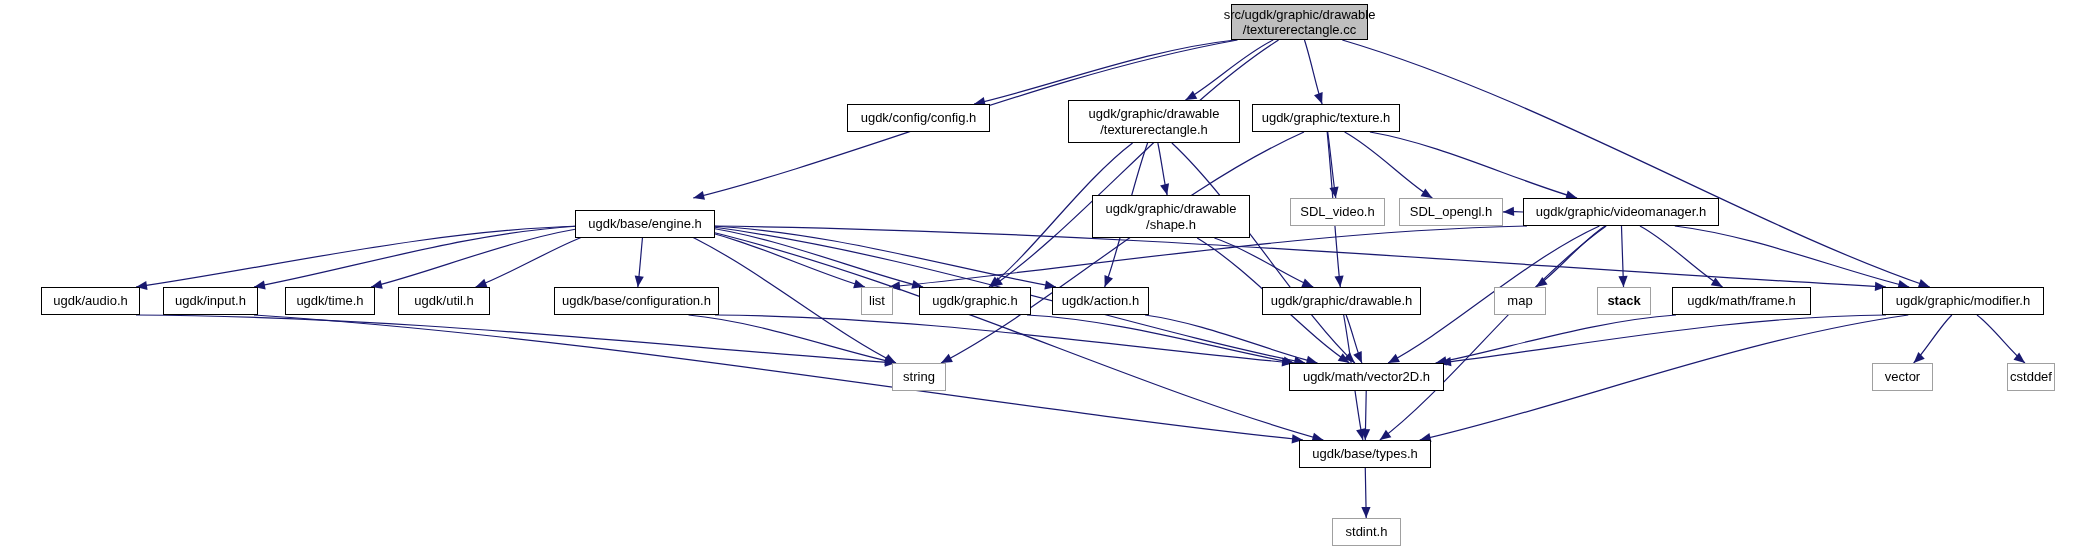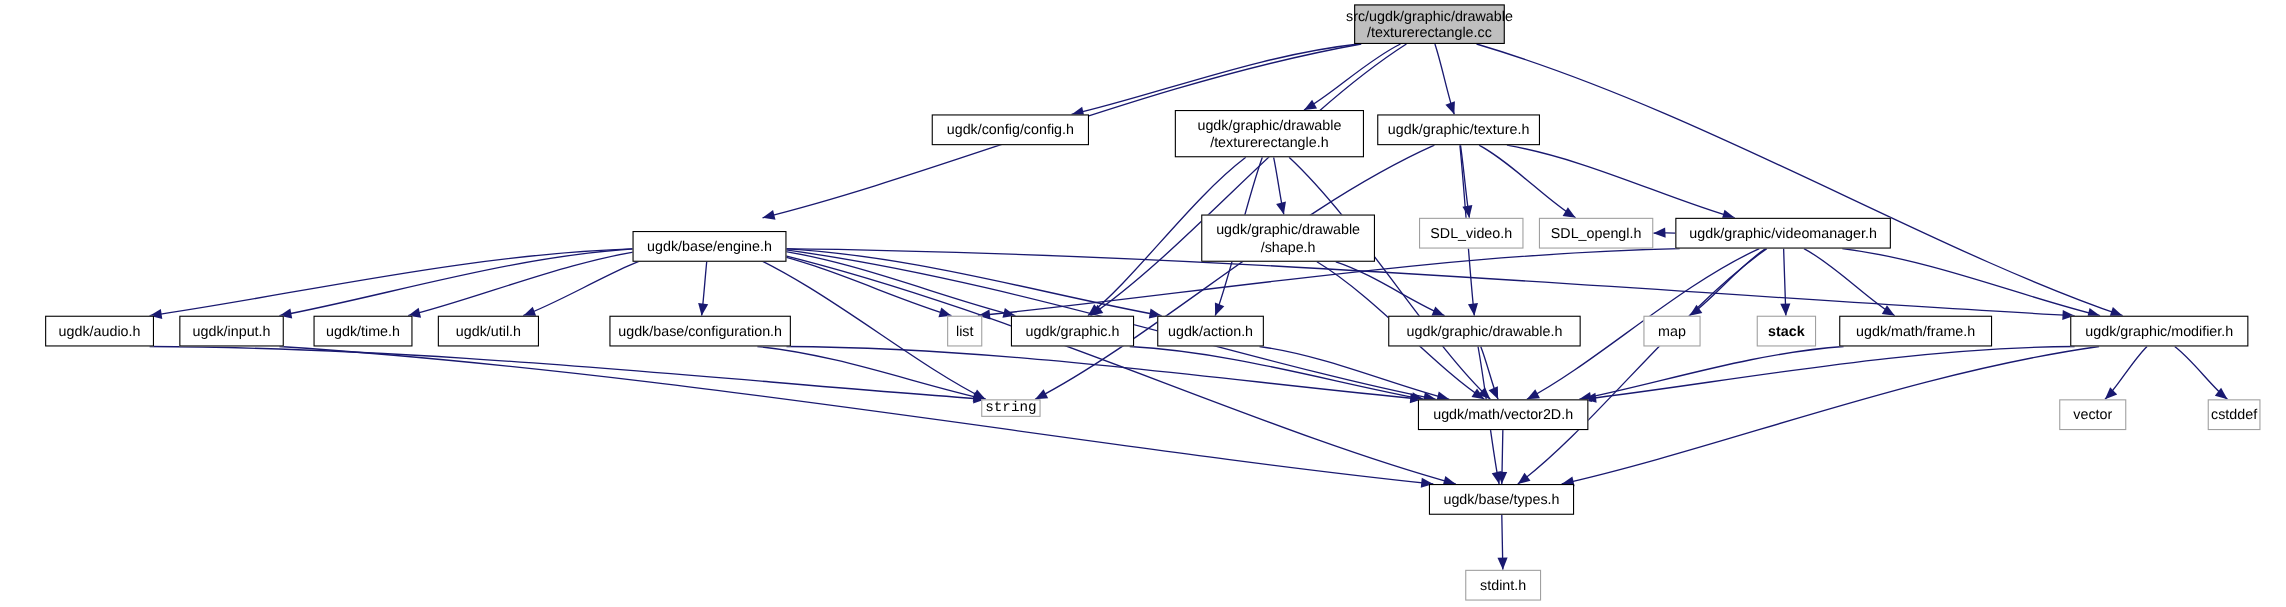--- a/index.html
+++ b/index.html
@@ -170,24 +170,24 @@
     <div class="node system" style="left: 1399px; top: 198px; width: 104px; height: 28px;">SDL_opengl.h</div>
     <div class="node" style="left: 1523px; top: 198px; width: 196px; height: 28px;">ugdk/graphic/videomanager.h</div>
     <div class="node" style="left: 41px; top: 287px; width: 99px; height: 28px;">ugdk/audio.h</div>
     <div class="node" style="left: 163px; top: 287px; width: 95px; height: 28px;">ugdk/input.h</div>
     <div class="node" style="left: 285px; top: 287px; width: 90px; height: 28px;">ugdk/time.h</div>
     <div class="node" style="left: 398px; top: 287px; width: 92px; height: 28px;">ugdk/util.h</div>
     <div class="node" style="left: 554px; top: 287px; width: 165px; height: 28px;">ugdk/base/configuration.h</div>
     <div class="node system" style="left: 861px; top: 287px; width: 32px; height: 28px;">list</div>
     <div class="node" style="left: 919px; top: 287px; width: 112px; height: 28px;">ugdk/graphic.h</div>
     <div class="node" style="left: 1052px; top: 287px; width: 97px; height: 28px;">ugdk/action.h</div>
-    <div class="node" style="left: 1262px; top: 287px; width: 175px; height: 28px;">ugdk/graphic/drawable.h</div>
+    <div class="node" style="left: 1262px; top: 287px; width: 159px; height: 28px;">ugdk/graphic/drawable.h</div>
     <div class="node system" style="left: 1494px; top: 287px; width: 52px; height: 28px;">map</div>
     <div class="node system" style="left: 1597px; top: 287px; width: 54px; height: 28px; font-weight: bold;">stack</div>
     <div class="node" style="left: 1672px; top: 287px; width: 139px; height: 28px;">ugdk/math/frame.h</div>
     <div class="node" style="left: 1882px; top: 287px; width: 162px; height: 28px;">ugdk/graphic/modifier.h</div>
-    <div class="node system" style="left: 892px; top: 363px; width: 54px; height: 16px; font-family: Liberation Mono, monospace;">string</div>
+    <div class="node system" style="left: 892px; top: 363px; width: 54px; height: 28px;">string</div>
     <div class="node" style="left: 1289px; top: 363px; width: 155px; height: 28px;">ugdk/math/vector2D.h</div>
     <div class="node system" style="left: 1872px; top: 363px; width: 61px; height: 28px;">vector</div>
     <div class="node system" style="left: 2007px; top: 363px; width: 48px; height: 28px;">cstddef</div>
     <div class="node" style="left: 1299px; top: 440px; width: 132px; height: 28px;">ugdk/base/types.h</div>
     <div class="node system" style="left: 1332px; top: 518px; width: 69px; height: 28px;">stdint.h</div>
   </div>
 
 </body></html>

